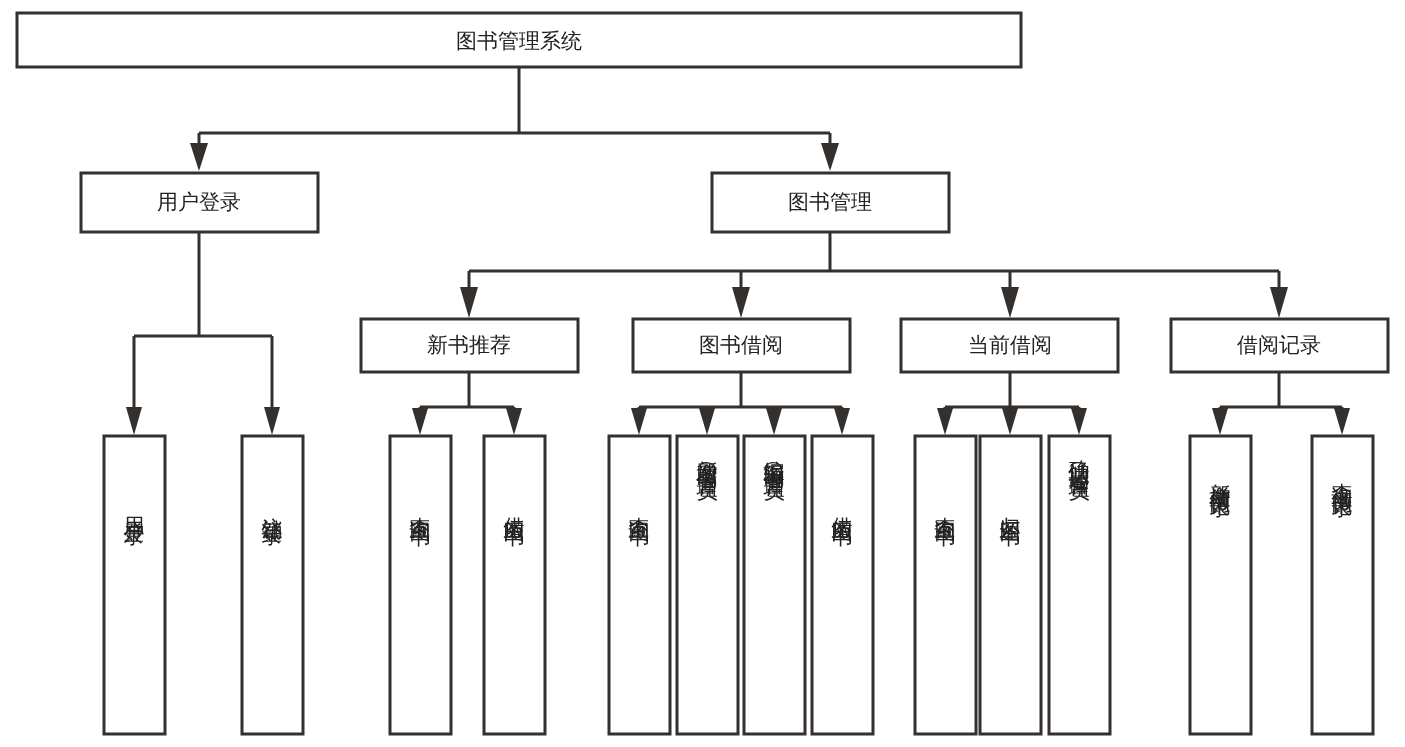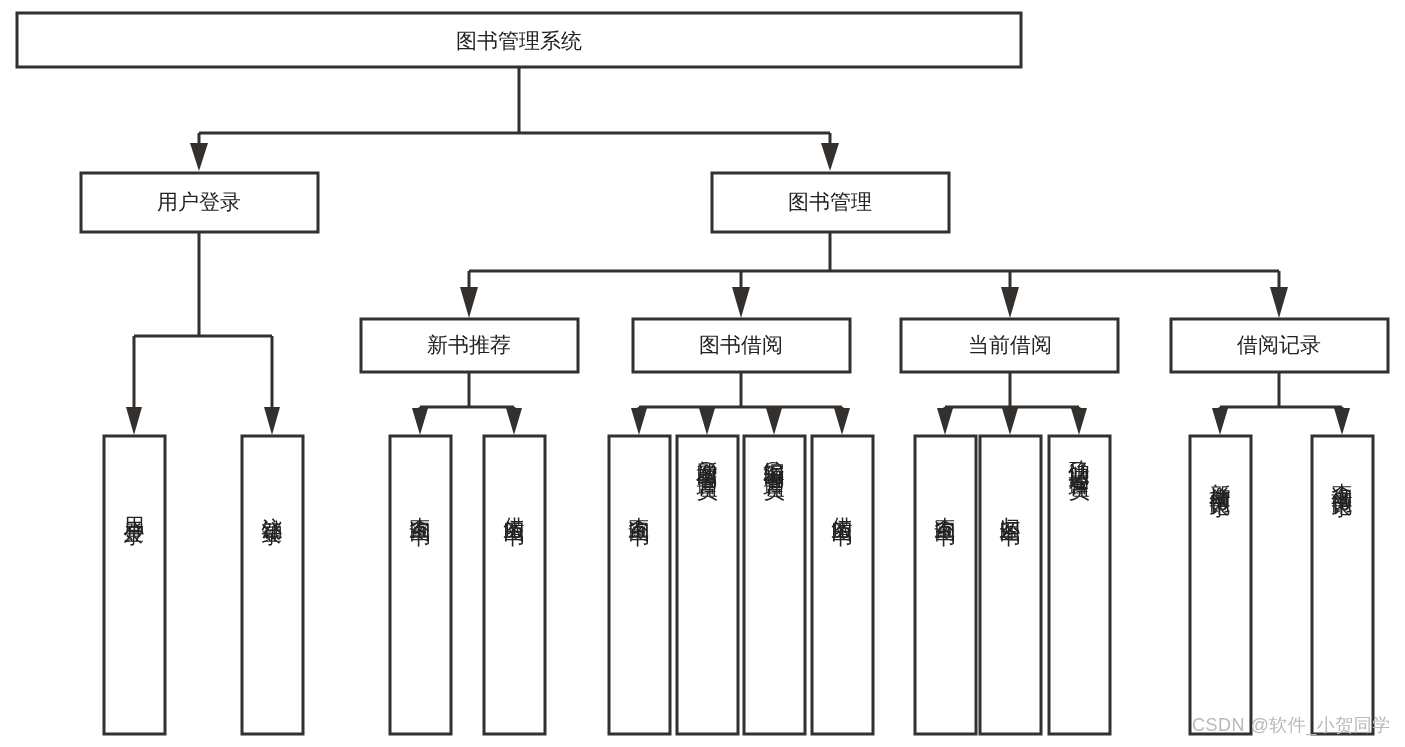--- a/index.html
+++ b/index.html
@@ -250,15 +250,14 @@
     <span class="vlabel">确认归还（管理员）</span>
   </div>
 
   <div class="vlabel-wrap" style="left:1190px; top:466px; width:61px;">
     <span class="vlabel">新增借阅记录</span>
   </div>
   <div class="vlabel-wrap" style="left:1312px; top:466px; width:61px;">
     <span class="vlabel">查询借阅记录</span>
   </div>
 
-  <div class="watermark">CSDN @软件_小贺同学</div>
 
 </div>
 
 </body></html>

